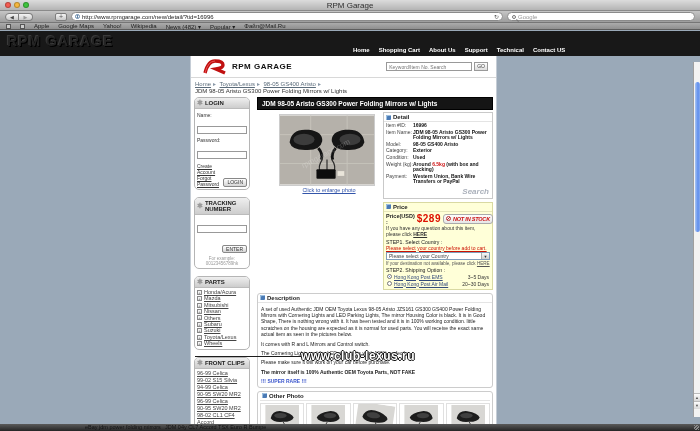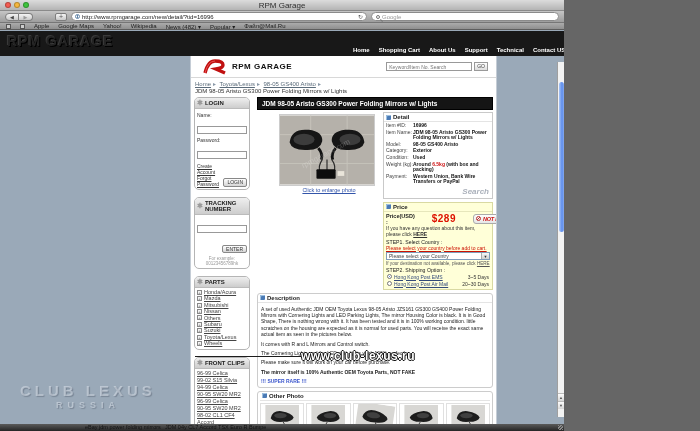--- a/index.html
+++ b/index.html
@@ -1,17 +1,17 @@
 <!DOCTYPE html>
 <html><head>
 <meta charset="utf-8">
 <style>
   html,body{margin:0;padding:0;background:#666;}
   *{box-sizing:border-box;}
-  #screen{position:relative;width:564px;height:431px;overflow:hidden;
+  #screen{position:relative;width:700px;height:431px;overflow:hidden;
     background:#9aa9b8;font-family:"Liberation Sans",sans-serif;
     -webkit-font-smoothing:antialiased;}
 
   
   .titlebar{position:absolute;top:0;left:0;right:0;height:11px;
     background:linear-gradient(#dcdcdc,#b4b4b4);border-bottom:1px solid #8a8a8a;}
   .lights{position:absolute;left:5px;top:2px;display:flex;gap:3px;}
   .light{width:6px;height:6px;border-radius:50%;border:1px solid rgba(0,0,0,.25);}
   .l-red{background:#f45c52;} .l-yel{background:#f6b73d;} .l-grn{background:#3ec43d;}
   .win-title{position:absolute;left:0;right:0;top:0;height:11px;line-height:11px;
@@ -109,21 +109,21 @@
   .hicon{width:5px;height:5px;background:#4a7ab5;flex:none;border-radius:1px;
     box-shadow:inset 1px 1px 0 #9ec0e0;}
   .drow{display:flex;font-size:5px;line-height:5.6px;padding:0 2px;margin-top:1px;}
   .dlabel{width:27px;flex:none;color:#444;}
   .dval{flex:1;font-weight:bold;color:#111;}
   .red{color:#cc1111;}
   .paypal{text-align:right;padding:2px 3px 2px 0;font-size:8px;font-weight:bold;
     font-style:italic;color:#aab0ba;text-shadow:1px 1px 0 #fff;}
   .pricebox{margin-top:3px;border:1px solid #d9d9a2;background:#ffffd8;padding:0 0 2px 0;}
   .pricebox .sect-h{border-bottom:1px solid #e6e6bb;background:transparent;}
-  .pricerow{display:flex;align-items:center;padding:1px 2px;gap:17px;}
+  .pricerow{display:flex;align-items:center;padding:1px 2px;gap:2px;}
   .pricelabel{font-size:5.5px;font-weight:bold;color:#222;}
   .priceval{font-size:10px;font-weight:bold;color:#dd1100;letter-spacing:.5px;}
   .stamp{margin-left:auto;border:1px solid #aaa;border-radius:3px;padding:1px 2px;
     background:linear-gradient(#fdfdfd,#e6e6e6);display:flex;align-items:center;gap:2px;}
   .no-ico{width:5px;height:5px;border-radius:50%;border:1px solid #bb3333;flex:none;
     background:linear-gradient(135deg,transparent 42%,#bb3333 42% 58%,transparent 58%);}
   .stamp b{font-size:5.5px;font-style:italic;color:#cc1111;letter-spacing:-.2px;white-space:nowrap;}
   .ptext{font-size:5px;color:#333;padding:0 2px;line-height:5.8px;}
   .ptext u{font-weight:bold;}
   .step{font-size:5.2px;color:#222;padding:1px 2px 0 2px;}
@@ -540,24 +540,20 @@
 
     <div class="scroll">
       <div class="sthumb"></div>
       <div class="sarrows">
         <div class="sarrow">▲</div>
         <div class="sarrow">▼</div>
       </div>
     </div>
   </div>
 
-  <div class="wm-club">
-    <div class="l1">CLUB LEXUS</div>
-    <div class="l2">RUSSIA</div>
-  </div>
   <div class="wm-url">
     <span class="line"></span>
     <span class="txt">www.club-lexus.ru</span>
   </div>
 
   <div class="strip">
     <span class="status" style="left:85px;">eBay jdm power folding mirrors</span>
     <span class="status" style="left:165px;">JDM 04y CL7 Accord TSX Euro R Bumpe</span>
     <span class="grip"></span>
   </div>

